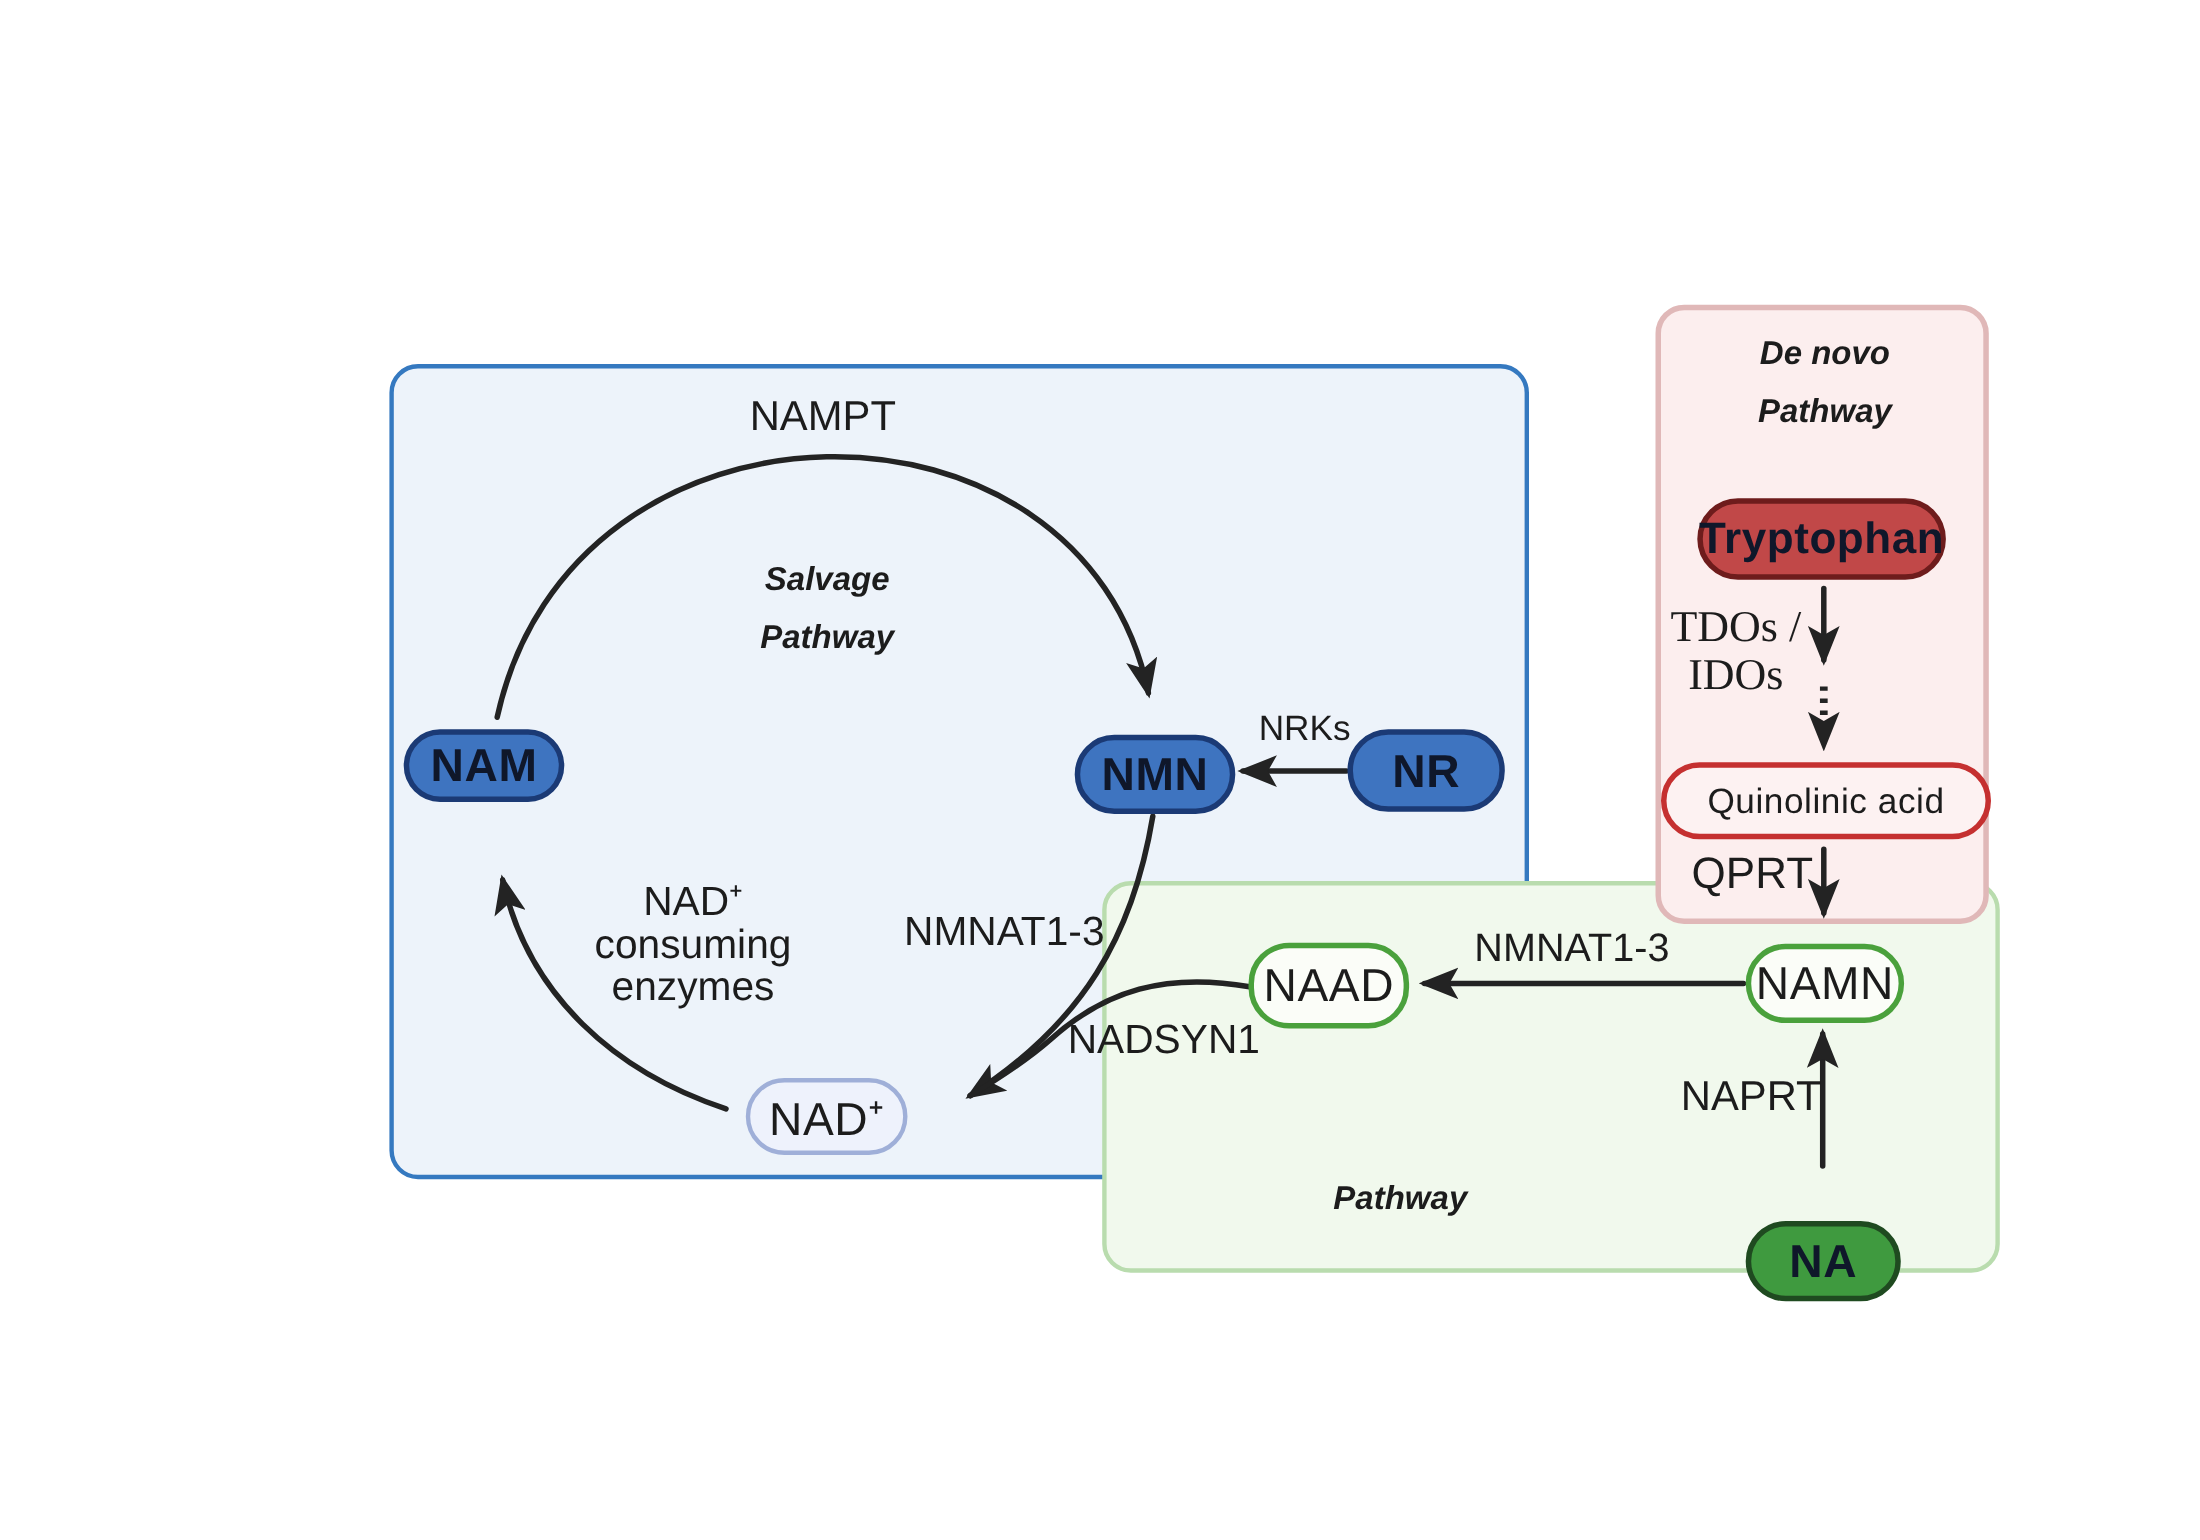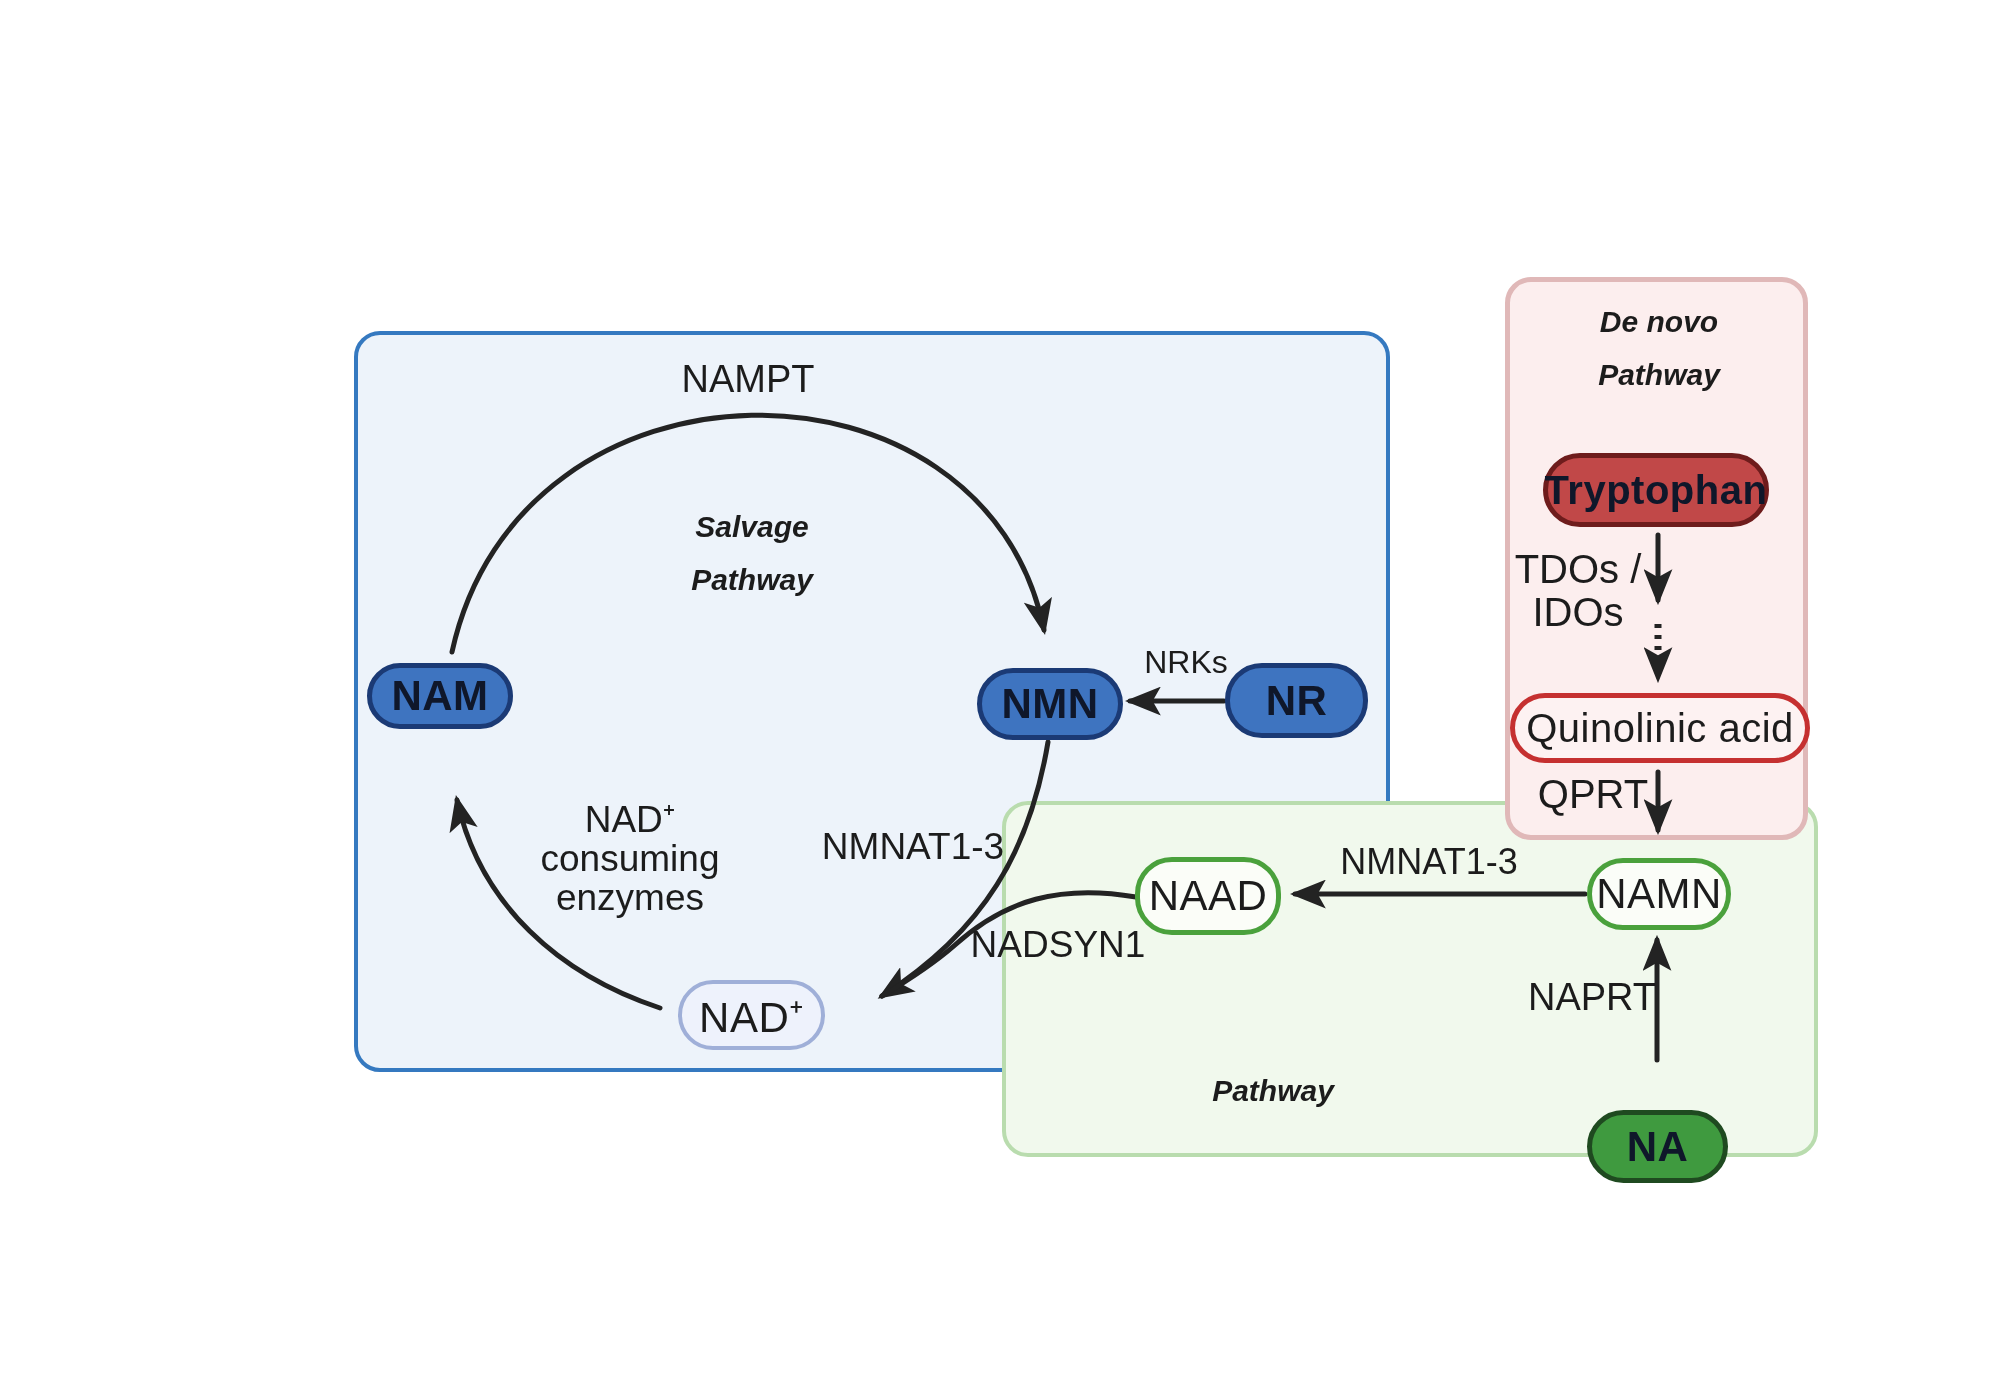--- a/index.html
+++ b/index.html
@@ -78,21 +78,21 @@
     </div>
   <div class="pill filled pill-blue" style="left:1225px;top:663px;width:143px;height:75px;">
       <span>NR</span>
     </div>
   <div class="pill outline pill-nad" style="left:678px;top:980px;width:147px;height:70px;">
       <span>NAD⁺</span>
     </div>
   <div class="pill filled pill-tryptophan" style="left:1543px;top:453px;width:226px;height:74px;font-size:40px;">
       <span>Tryptophan</span>
     </div>
-  <div class="pill outline pill-quinolinic" style="left:1510px;top:693px;width:300px;height:70px;font-size:40px;">
+  <div class="pill outline pill-quinolinic" style="left:1510px;top:693px;width:300px;height:70px;font-size:32px;">
       <span>Quinolinic acid</span>
     </div>
   <div class="pill outline pill-green-outline" style="left:1135px;top:857px;width:146px;height:78px;">
       <span>NAAD</span>
     </div>
   <div class="pill outline pill-green-outline" style="left:1587px;top:858px;width:144px;height:72px;">
       <span>NAMN</span>
     </div>
   <div class="pill filled pill-na" style="left:1587px;top:1062px;width:141px;height:73px;">
       <span>NA</span>
@@ -109,21 +109,21 @@
     <div>NAD⁺</div>
     <div>consuming</div>
     <div>enzymes</div>
   </div>
   <div class="lbl" style="left:1058px;top:945px;font-size:37px;">NADSYN1</div>
 
   <div class="lbl title" style="left:1659px;top:348px;">
     <div>De novo</div>
     <div>Pathway</div>
   </div>
-  <div class="lbl" style="left:1578px;top:591px;font-size:40px;line-height:43px;">
+  <div class="lbl" style="left:1578px;top:591px;font-size:40px;line-height:43px;font-family:Liberation Serif, serif;">
     <div>TDOs /</div>
     <div>IDOs</div>
   </div>
   <div class="lbl" style="left:1593px;top:794px;font-size:40px;">QPRT</div>
 
   <div class="lbl" style="left:1429px;top:862px;font-size:36px;">NMNAT1-3</div>
   <div class="lbl" style="left:1592px;top:997px;font-size:38px;">NAPRT</div>
   <div class="lbl title" style="left:1273px;top:1090px;">
     <div>Pathway</div>
   </div>

